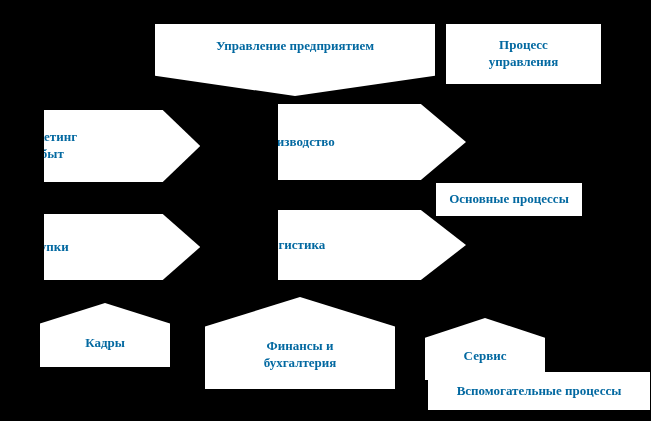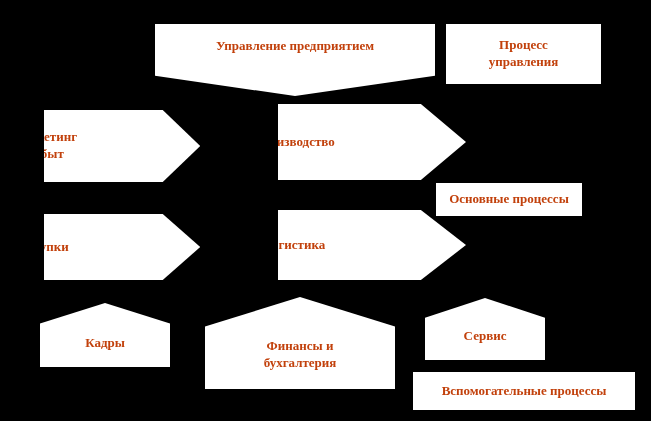--- a/index.html
+++ b/index.html
@@ -11,21 +11,21 @@
     position: relative;
     width: 651px;
     height: 421px;
     background: #000000;
     overflow: hidden;
     font-family: "Liberation Serif", "DejaVu Serif", serif;
   }
   .node {
     position: absolute;
     background: #ffffff;
-    color: #c2410c;
+    color: #0369a1;
     display: flex;
     align-items: center;
     justify-content: center;
     text-align: center;
     font-weight: bold;
     font-size: 13px;
     line-height: 1.3;
     box-sizing: border-box;
   }
   .lbl { display: inline-block; }
@@ -40,40 +40,40 @@
 
   
   .n-mgmt-process {
     left: 446px; top: 24px; width: 155px; height: 60px;
     padding: 0 18px;
   }
   .n-main-processes {
     left: 436px; top: 183px; width: 146px; height: 33px;
   }
   .n-aux-processes {
-    left: 413px; top: 372px; width: 222px; height: 38px;
+    left: 428px; top: 372px; width: 222px; height: 38px;
   }
 
   
   .arrow {
     clip-path: polygon(0 0, 76% 0, 100% 50%, 76% 100%, 0 100%);
     padding-right: 24%;
   }
   .n-marketing  { left: 44px;  top: 110px; width: 148px; height: 72px; }
   .n-production { left: 278px; top: 104px; width: 188px; height: 76px; }
   .n-purchasing { left: 44px;  top: 214px; width: 148px; height: 66px; }
   .n-logistics  { left: 278px; top: 210px; width: 188px; height: 70px; }
 
   
   .pent-up {
     clip-path: polygon(50% 0, 100% 32%, 100% 100%, 0 100%, 0 32%);
   }
   .n-hr      { left: 40px;  top: 303px; width: 130px; height: 64px; padding-top: 16px; justify-content: center; }
   .n-finance { left: 205px; top: 297px; width: 190px; height: 92px; padding: 24px 40px 0 40px; justify-content: center; }
-  .n-service { left: 425px; top: 298px; width: 120px; height: 62px; padding-top: 14px; }
+  .n-service { left: 425px; top: 318px; width: 120px; height: 62px; padding-top: 14px; }
 </style>
 </head>
 <body>
 
 <div class="canvas">
 
   <div class="node n-management">
     <span class="lbl">Управление предприятием</span>
   </div>
 

